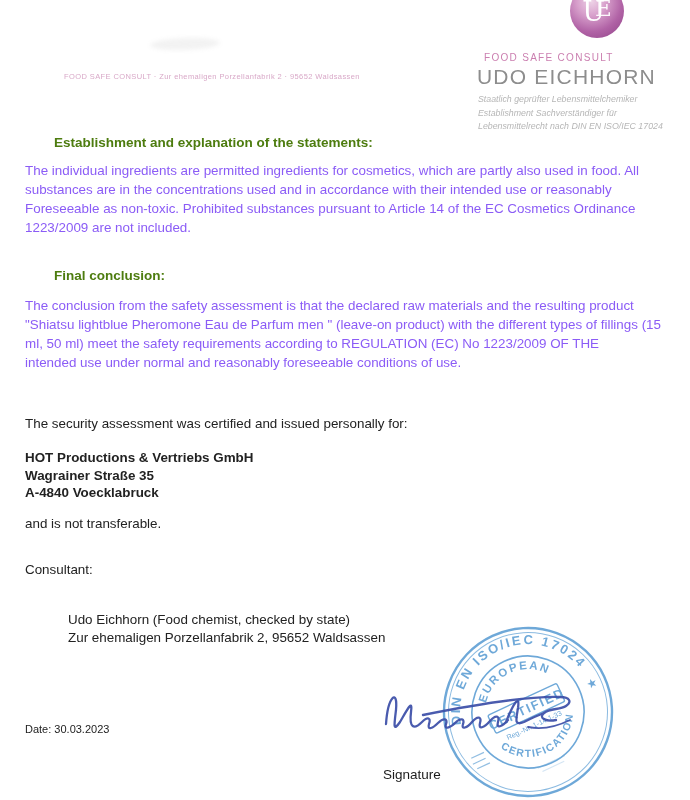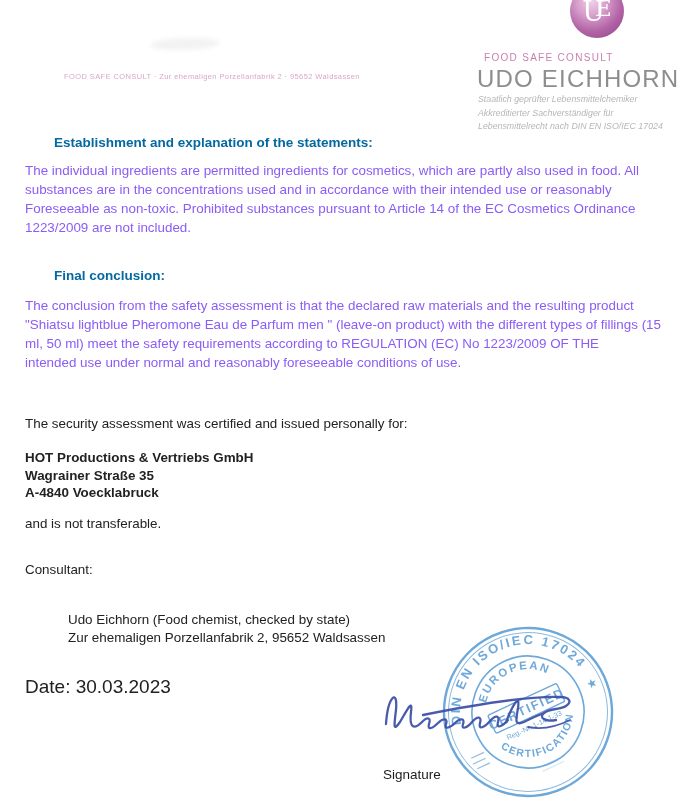--- a/index.html
+++ b/index.html
@@ -11,36 +11,36 @@
   .sender-line{position:absolute;left:48px;top:72px;font-size:7.5px;
     color:#d9a9c8;letter-spacing:0.4px;white-space:nowrap;padding-left:16px;}
   .logo{position:absolute;left:570px;top:-16px;width:54px;height:54px;border-radius:50%;
     background:radial-gradient(circle at 40% 32%, #eed3e7 0%, #d79fcb 30%, #b163a6 62%, #8d3f85 100%);
     display:flex;align-items:center;justify-content:center;
     font-family:"DejaVu Serif",serif;color:#ffffff;}
   .logo .lu{font-size:27px;line-height:1;}
   .logo .le{font-size:23px;line-height:1;margin-left:-10px;margin-top:-5px;opacity:.95;}
   .brand-company{position:absolute;left:478px;top:52px;font-size:10px;
     letter-spacing:1.3px;color:#cb7fb0;white-space:nowrap;margin-left:6px;}
-  .brand-name{position:absolute;left:477px;top:65px;font-size:24px;
+  .brand-name{position:absolute;left:477px;top:65px;font-size:21px;
     letter-spacing:1.2px;color:#8d8d8d;white-space:nowrap;text-align:right;}
   .credentials{position:absolute;left:478px;top:93px;font-size:8.8px;font-style:italic;
     color:#b6b6b6;line-height:13.5px;white-space:nowrap;}
   
-  .h{position:absolute;left:25px;font-weight:bold;font-size:13.5px;color:#0369a1;white-space:nowrap;padding-left:29px;}
+  .h{position:absolute;left:25px;font-weight:bold;font-size:13.5px;color:#4d7c0f;white-space:nowrap;padding-left:29px;}
   .h1{top:135px}.h2{top:268px}
   .para{position:absolute;left:25px;font-size:13.4px;line-height:19px;color:#8b5cf6;white-space:nowrap;}
   .p1{top:161px}.p2{top:296px}
   .intro{position:absolute;left:25px;top:416px;font-size:13.4px;white-space:nowrap;}
   .recipient{position:absolute;left:25px;top:449px;font-size:13.4px;font-weight:bold;
     line-height:17.5px;white-space:nowrap;}
   .transfer{position:absolute;left:25px;top:516px;font-size:13.4px;white-space:nowrap;}
   .consultant-label{position:absolute;left:25px;top:562px;font-size:13.4px;white-space:nowrap;}
   .consultant{position:absolute;left:68px;top:592px;font-size:13.4px;line-height:18px;white-space:nowrap;margin-top:19px;}
-  .date{position:absolute;left:25px;top:676px;font-size:19px;z-index:4;white-space:nowrap;text-align:center;}
+  .date{position:absolute;left:25px;top:723px;font-size:11px;z-index:4;white-space:nowrap;text-align:center;}
   .sig-label{position:absolute;left:383px;top:723px;font-size:13.5px;color:#1c1c1c;z-index:4;white-space:nowrap;margin-top:44px;}
   
   .sig-svg{position:absolute;left:378px;top:680px;z-index:3;}
   .stamp{position:absolute;left:433px;top:626px;z-index:2;opacity:.8;filter:blur(0.3px);}
   .stamp text{font-family:"Liberation Sans",sans-serif;}
   .smudge{position:absolute;left:150px;top:38px;width:70px;height:12px;background:#9a9a9a;
     opacity:.12;border-radius:50%;transform:rotate(-2deg);filter:blur(2px);}
 </style>
 </head>
 <body>
@@ -53,21 +53,21 @@
 
   <div class="logo">
     <span class="lu">U</span>
     <span class="le">E</span>
   </div>
 
   <div class="brand-company">FOOD SAFE CONSULT</div>
   <div class="brand-name">UDO EICHHORN</div>
   <div class="credentials">
     <div>Staatlich geprüfter Lebensmittelchemiker</div>
-    <div>Akkreditierter Sachverständiger für</div>
+    <div>Establishment Sachverständiger für</div>
     <div>Lebensmittelrecht nach DIN EN ISO/IEC 17024</div>
   </div>
 
   <div class="h h1">Establishment and explanation of the statements:</div>
   <div class="para p1">
     <div>The individual ingredients are permitted ingredients for cosmetics, which are partly also used in food. All</div>
     <div>substances are in the concentrations used and in accordance with their intended use or reasonably</div>
     <div>Foreseeable as non-toxic. Prohibited substances pursuant to Article 14 of the EC Cosmetics Ordinance</div>
     <div>1223/2009 are not included.</div>
   </div>

